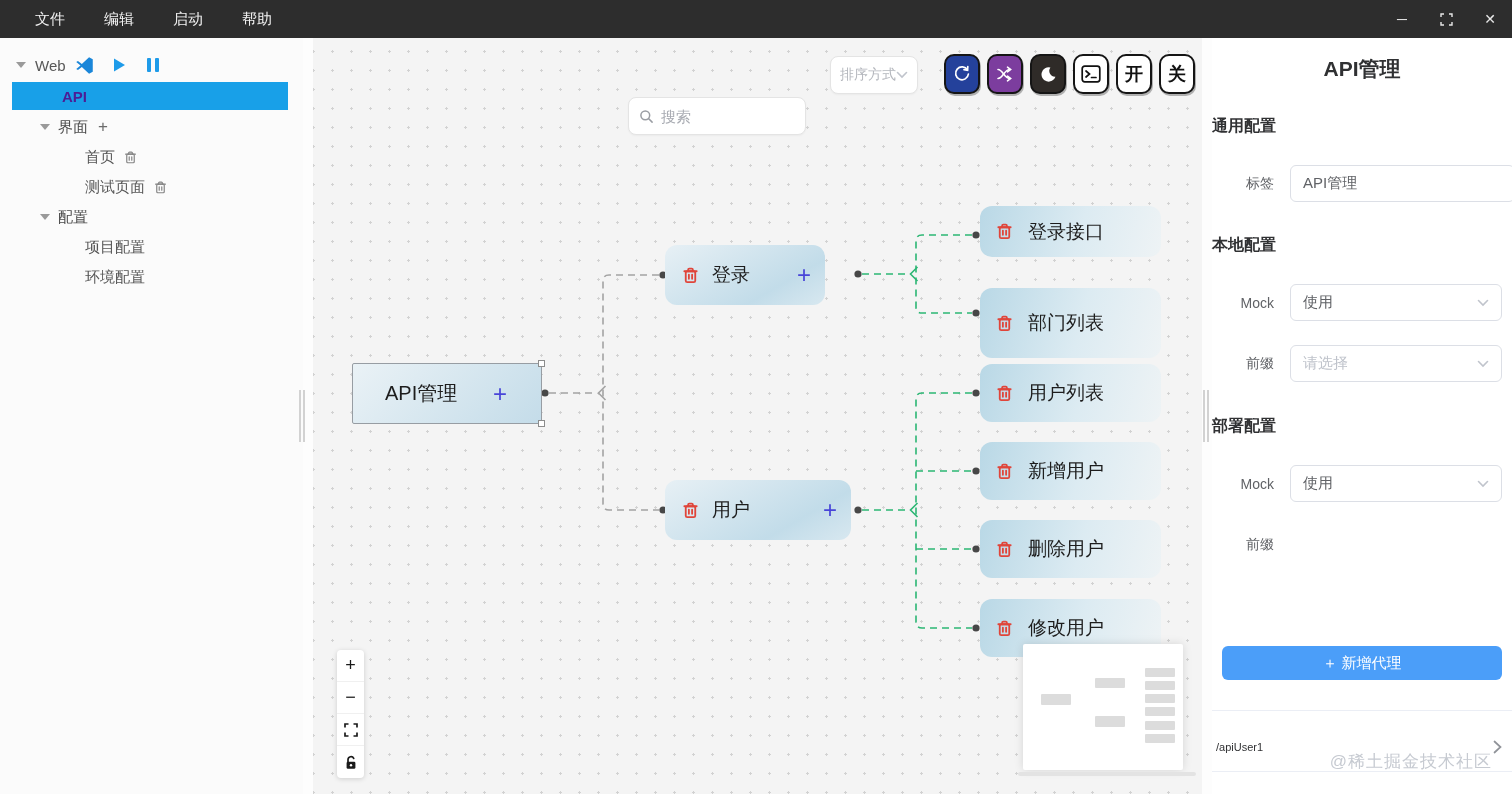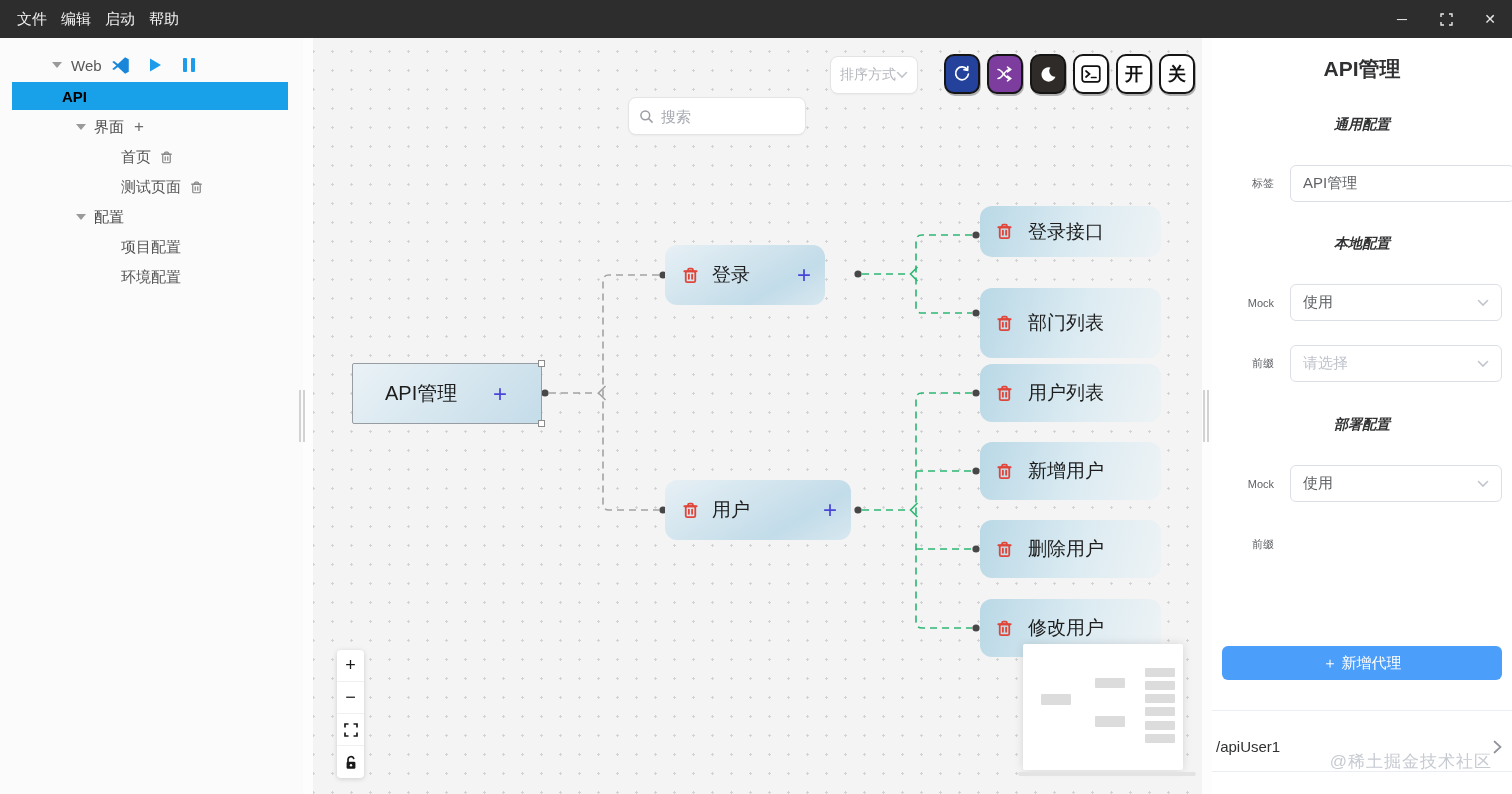--- a/index.html
+++ b/index.html
@@ -1,34 +1,34 @@
 <!DOCTYPE html>
 <html><head>
 <meta charset="utf-8">
 <style>
   * { margin:0; padding:0; box-sizing:border-box; }
   html,body { width:1512px; height:794px; overflow:hidden; font-family:"Liberation Sans","DejaVu Sans",sans-serif; background:#fff; }
 
   
   .titlebar { height:38px; background:#2d2d2d; display:flex; align-items:center; color:#f2f2f2; font-size:15px; }
-  .menus { display:flex; gap:14px; padding-left:17px;text-align:right; }
+  .menus { display:flex; gap:39px; padding-left:35px;text-align:right; }
   .menu-item { cursor:default; }
   .win-controls { margin-left:auto; display:flex; height:100%; }
   .win-btn { width:44px; display:flex; align-items:center; justify-content:center; color:#e8e8e8; font-size:14px; }
 
   
   .app-body { display:flex; height:756px; position:relative; }
 
   
   .sidebar { width:303px; background:#fbfbfb; padding-top:12px; font-size:15px; color:#4a4a4a; flex:none; }
-  .side-row { height:30px; display:flex; align-items:center; gap:8px;margin-left:36px; }
+  .side-row { height:30px; display:flex; align-items:center; gap:8px; }
   .project-row { padding-left:16px; gap:9px; }
   .proj-label { color:#585858; }
   .caret { width:0; height:0; border-left:5px solid transparent; border-right:5px solid transparent; border-top:6px solid #9a9a9a; }
-  .row-selected { height:28px; background:#18a0e8; color:#000000; margin:2px 15px 2px 12px; padding-left:50px; font-weight:bold; display:flex; align-items:center; }
+  .row-selected { height:28px; background:#18a0e8; color:#4c1d95; margin:2px 15px 2px 12px; padding-left:50px; font-weight:bold; display:flex; align-items:center; }
   .group-row { padding-left:40px; }
   .leaf-row { padding-left:85px; color:#555; }
   .add-glyph { color:#6b6b6b; font-size:17px; margin-left:2px; }
   .icon-svg { display:block; }
 
   
   .canvas { position:relative; flex:1; background-color:#f4f4f4;
     background-image:radial-gradient(#d2d2d2 1.1px, transparent 1.25px);
     background-size:19px 19px; background-position:10px 4px;
     border-left:10px solid #fdfdfd; border-right:10px solid #fdfdfd; overflow:hidden; }
@@ -68,29 +68,29 @@
   .hscroll { position:absolute; left:705px; top:734px; width:178px; height:4px; background:#e3e3e3; border-radius:2px; }
 
   
   .resize-handle { position:absolute; top:352px; width:6px; height:52px; border-left:2px solid #d2d2d2; border-right:2px solid #d2d2d2; }
   .rh-left { left:299px; }
   .rh-right { left:1203px; }
 
   
   .rpanel { width:300px; background:#fff; position:relative; flex:none; color:#303133; }
   .rp-title { position:absolute; top:17px; width:100%; text-align:center; font-size:21px; font-weight:bold; }
-  .rp-heading { position:absolute; width:100%; text-align:center; font-size:14px; font-weight:bold;font-style:italic; }
+  .rp-heading { position:absolute; width:100%; text-align:left; font-size:16px; font-weight:bold; }
   .field { position:absolute; left:0; width:100%; height:37px; display:flex; align-items:center; padding:0 10px 0 14px; gap:16px; }
-  .flabel { width:48px; text-align:right; font-size:11px; color:#606266; flex:none; }
+  .flabel { width:48px; text-align:right; font-size:14px; color:#606266; flex:none; }
   .finput, .fselect { flex:1; height:37px; border:1px solid #dcdfe6; border-radius:6px; background:#fff; font-size:15px; color:#606266; padding:0 12px; display:flex; align-items:center; justify-content:space-between; }
   .finput { outline:none; font-family:inherit; }
   .fselect .ph { color:#bfc3cb; }
   .add-proxy { position:absolute; left:10px; top:608px; width:280px; height:34px; background:#4b9ef9; color:#fff; border:none; border-radius:6px; font-size:15px; font-family:inherit; cursor:pointer; }
   .divider { position:absolute; left:0; width:100%; height:1px; background:#ebeef5; }
-  .proxy-row { position:absolute; left:0; top:684px; width:100%; height:50px; display:flex; align-items:center; justify-content:space-between; padding:0 10px 0 4px; font-size:15px; color:#303133; border-bottom:1px solid #ebeef5; cursor:pointer; }
+  .proxy-row { position:absolute; left:0; top:684px; width:100%; height:50px; display:flex; align-items:center; justify-content:space-between; padding:0 10px 0 4px; font-size:11px; color:#303133; border-bottom:1px solid #ebeef5; cursor:pointer; }
   .watermark { position:absolute; top:712px; right:20px; font-size:17px; color:#c6cad1; letter-spacing:1px; }
 </style>
 </head>
 <body>
 
 <div class="titlebar">
   <div class="menus">
     <span class="menu-item">文件</span>
     <span class="menu-item">编辑</span>
     <span class="menu-item">启动</span>

